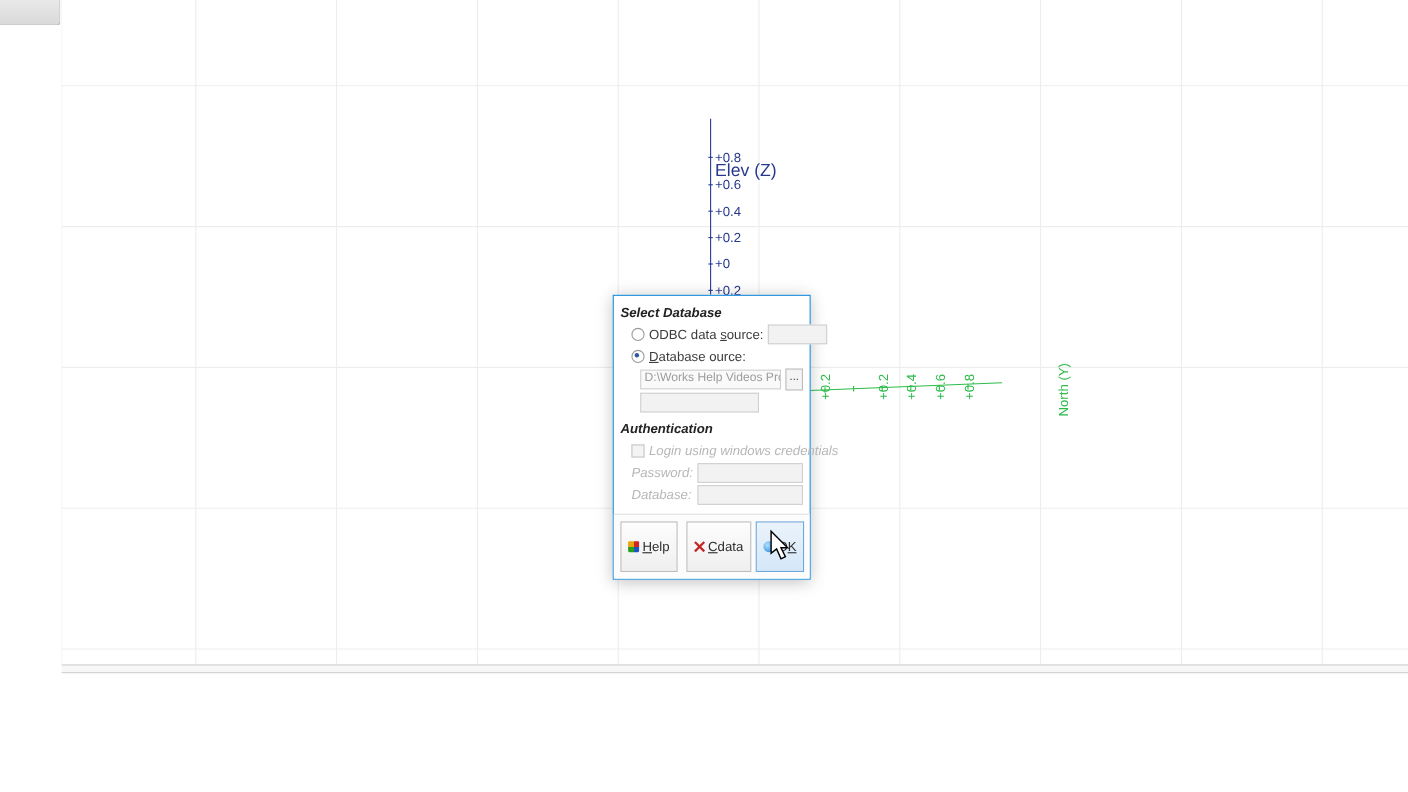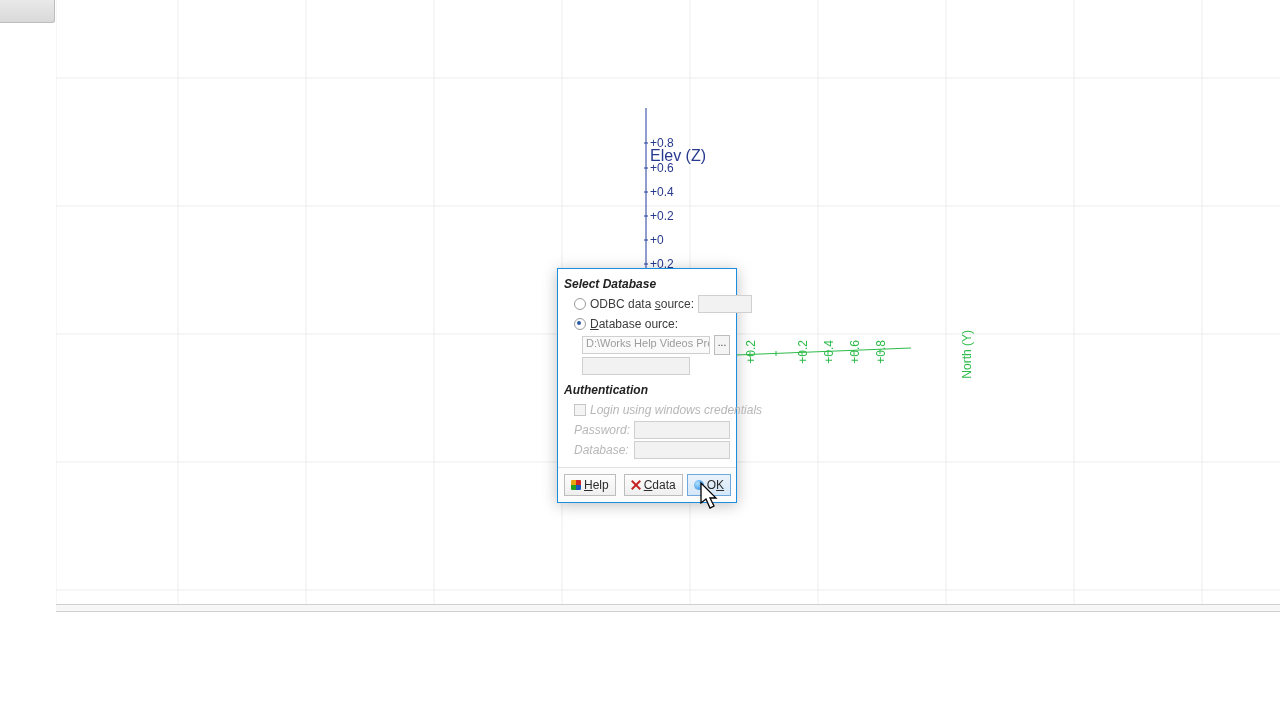--- a/index.html
+++ b/index.html
@@ -187,21 +187,21 @@
   .dlg-buttons {
     display: flex;
     justify-content: space-between;
     gap: 4px;
     padding: 6px;
     border-top: 1px solid #e2e2e2;
     background: #fcfcfc;
   }
   .btn {
     height: 20px;
-    padding: 0 6px;
+    padding: 12px 6px;
     border: 1px solid #bdbdbd;
     background: linear-gradient(#fdfdfd,#efefef);
     display: inline-flex;
     align-items: center;
     gap: 3px;
     font-size: 12px;
     color: #2c2c2c;
     cursor: default;
   }
   .btn.ok { border-color: #6fa8dc; background: linear-gradient(#eaf3fb,#d5e7f8); justify-content: center; }

